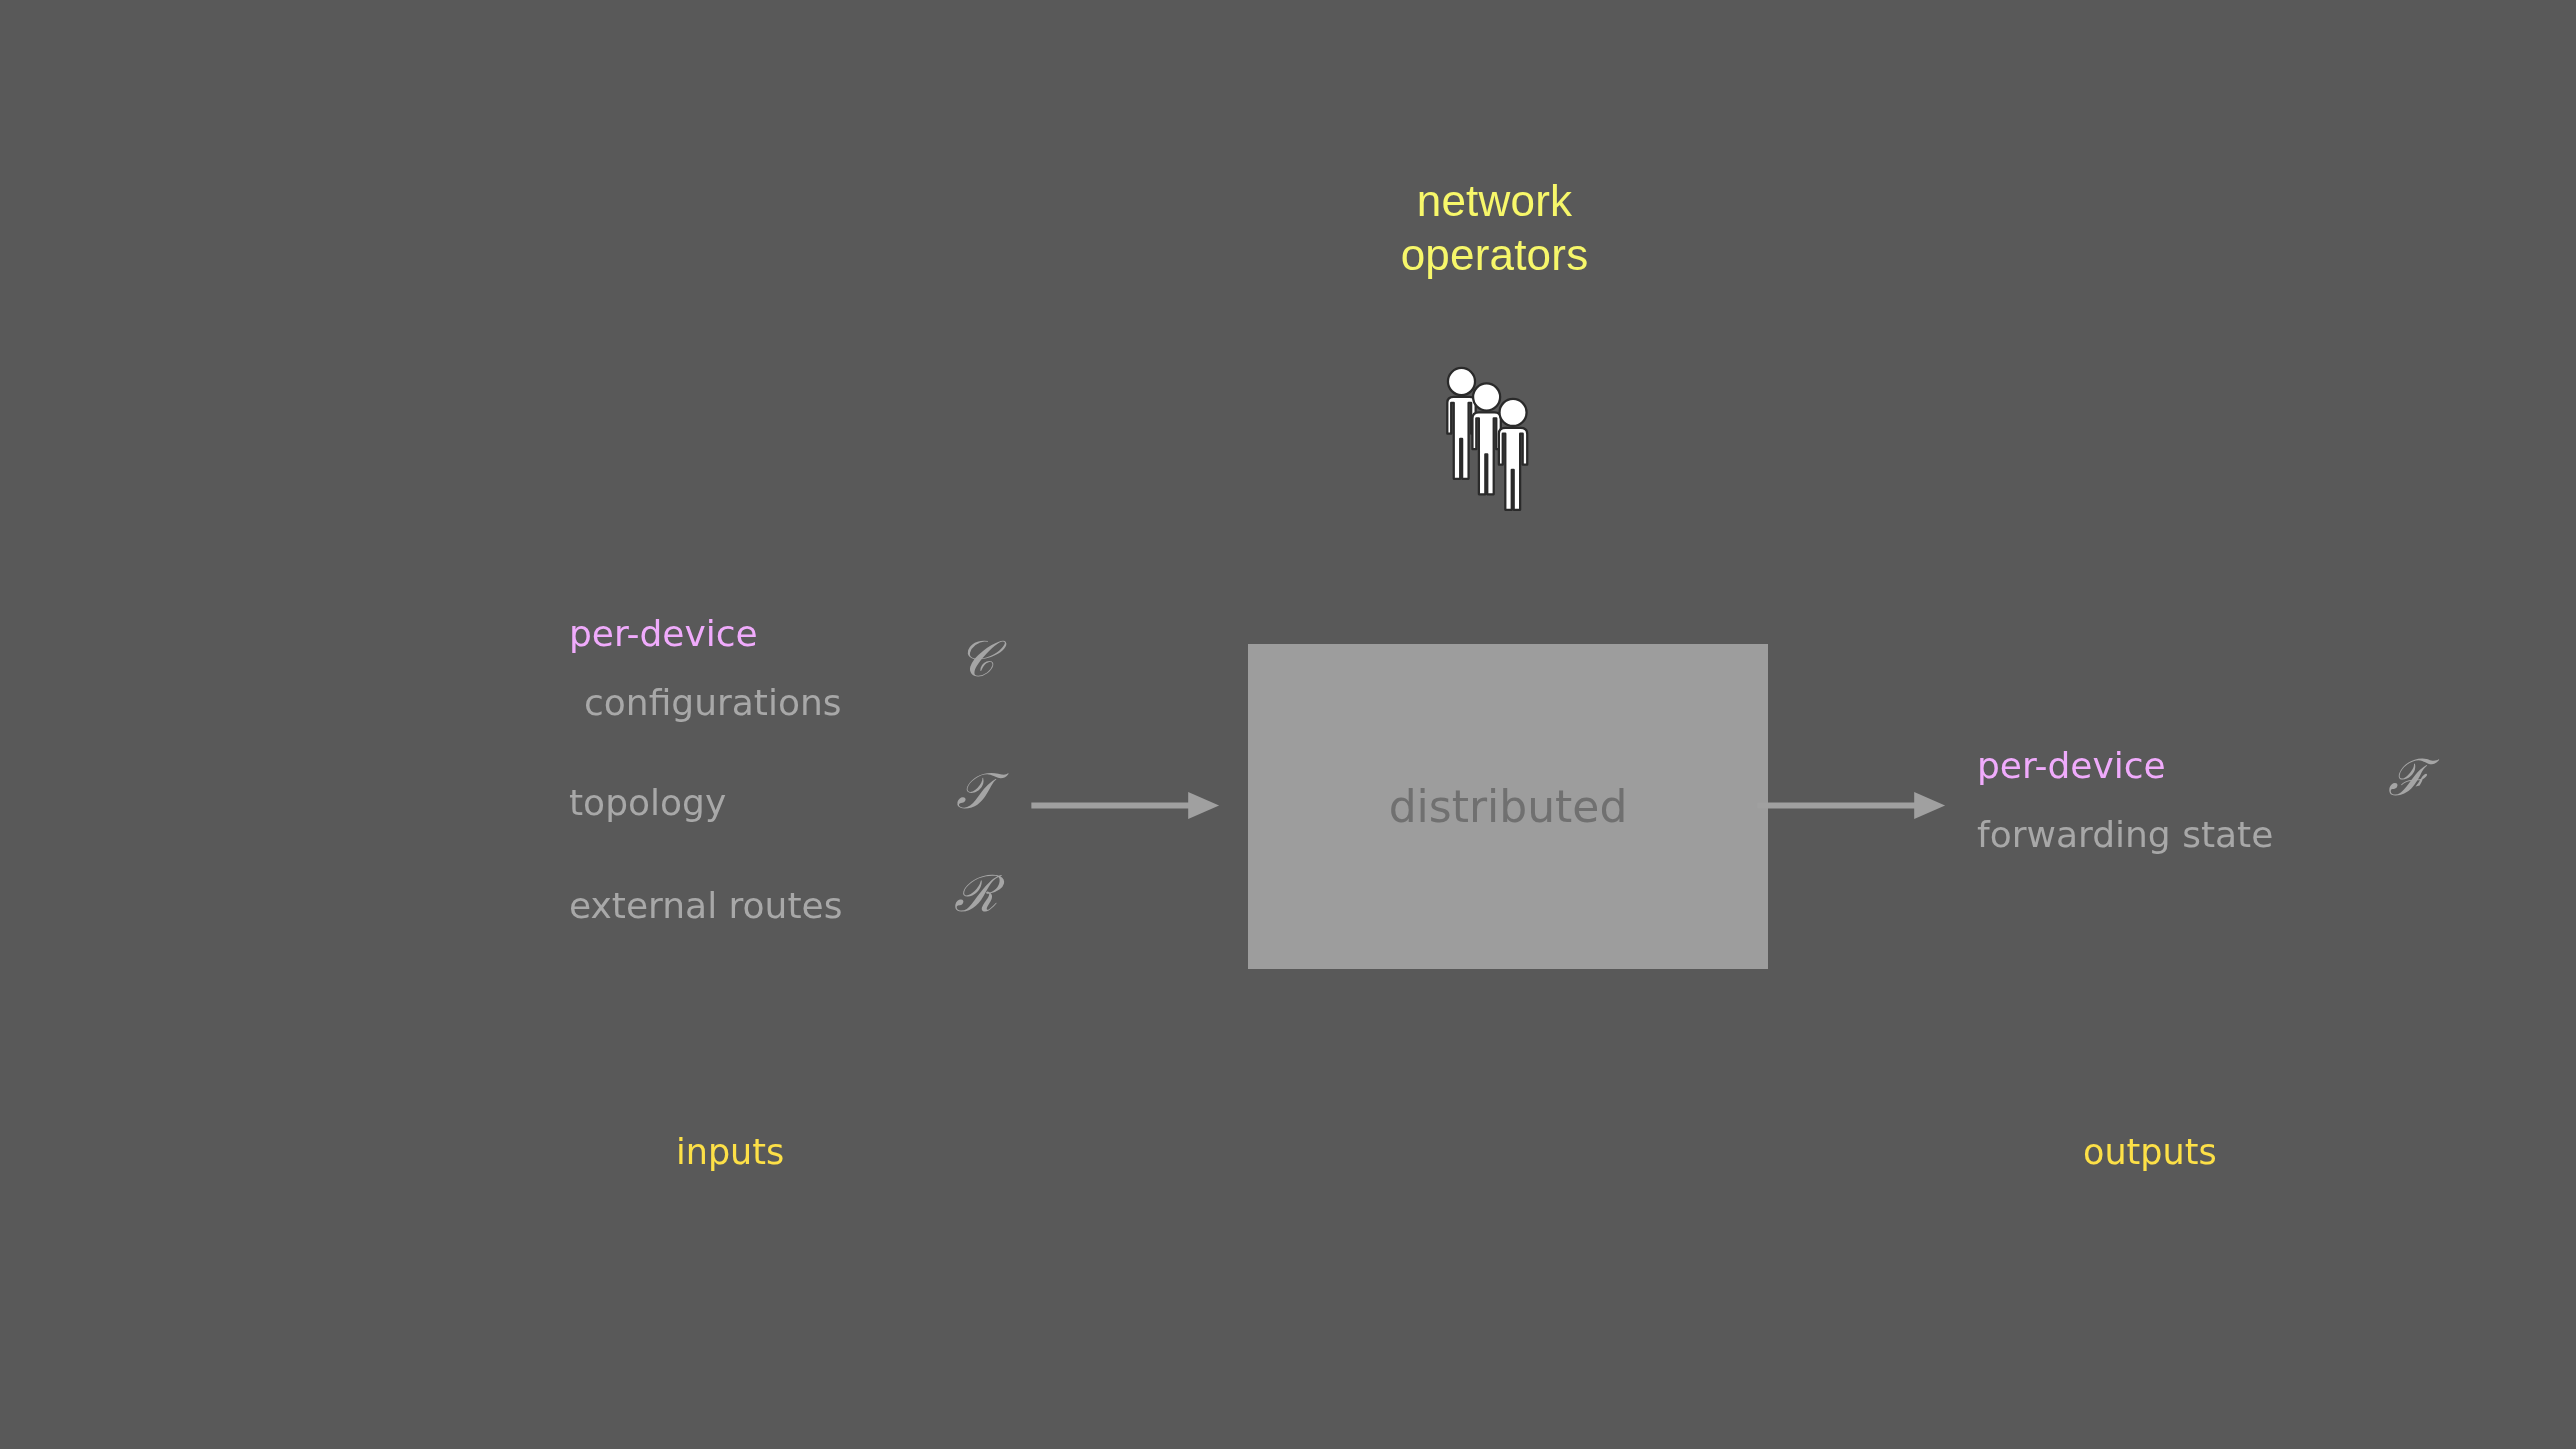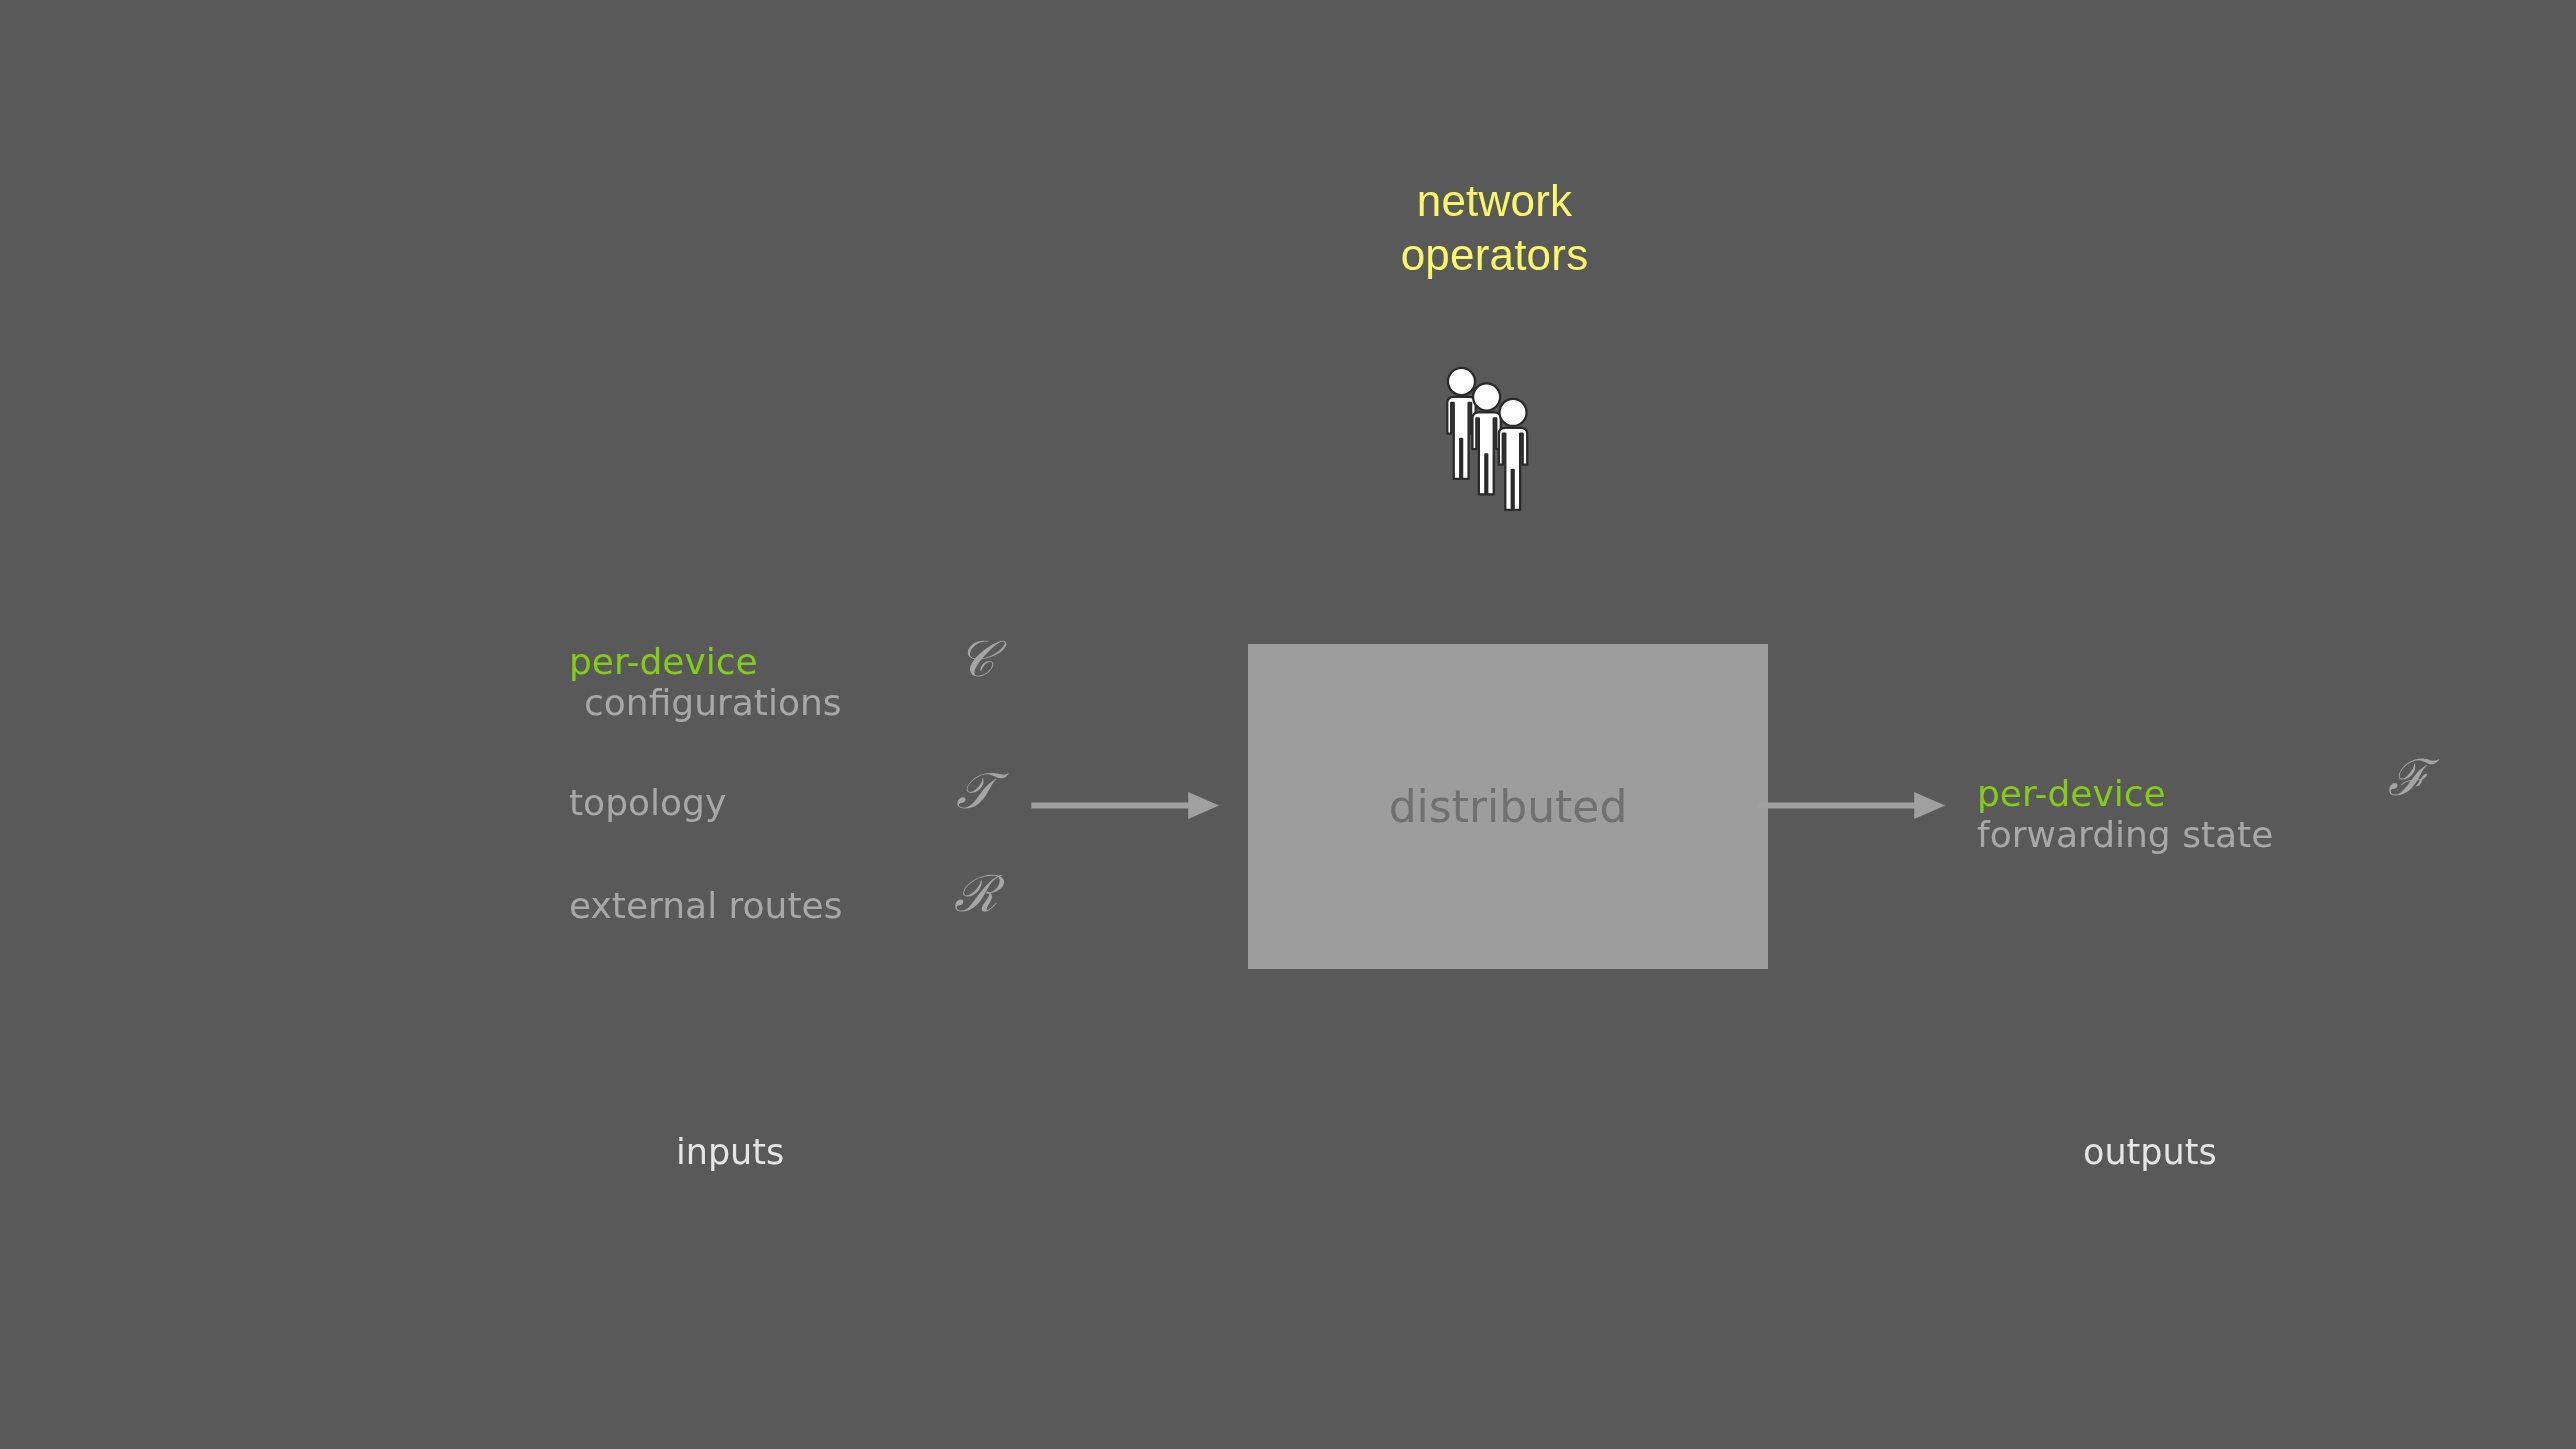--- a/index.html
+++ b/index.html
@@ -42,21 +42,21 @@
   #people-icon svg { display: block; width: 100%; height: 100%; }
 
   
   .lbl {
     color: #a8a8a8;
     font-size: 36px;
     font-family: "DejaVu Sans", sans-serif;
     white-space: nowrap;
     line-height: 1.08;
   }
-  .lbl.dim { color: #84cc16; margin-top: 28px; }
+  .lbl.dim { color: #f0abfc; }
 
   
   .sym {
     color: #a5a5a5;
     font-family: "DejaVu Serif", serif;
     font-style: italic;
     font-size: 50px;
     line-height: 1;
     white-space: nowrap;
   }
@@ -99,21 +99,21 @@
   }
   #algo-box-text .bline { display: block; }
 
   
   #out-fs-sub  { left: 1977px; top: 747px; }
   #out-fs-main { left: 1977px; top: 816px; }
   #sym-f       { left: 2388px; top: 753px; }
 
   
   .caption {
-    color: #e5e5e5;
+    color: #fde047;
     font-size: 35px;
     font-family: "DejaVu Sans", sans-serif;
     white-space: nowrap;
   }
   #caption-inputs  { left: 676px; top: 1132px; }
   #caption-outputs { left: 2083px; top: 1132px; }
 </style>
 </head>
 <body>
 

